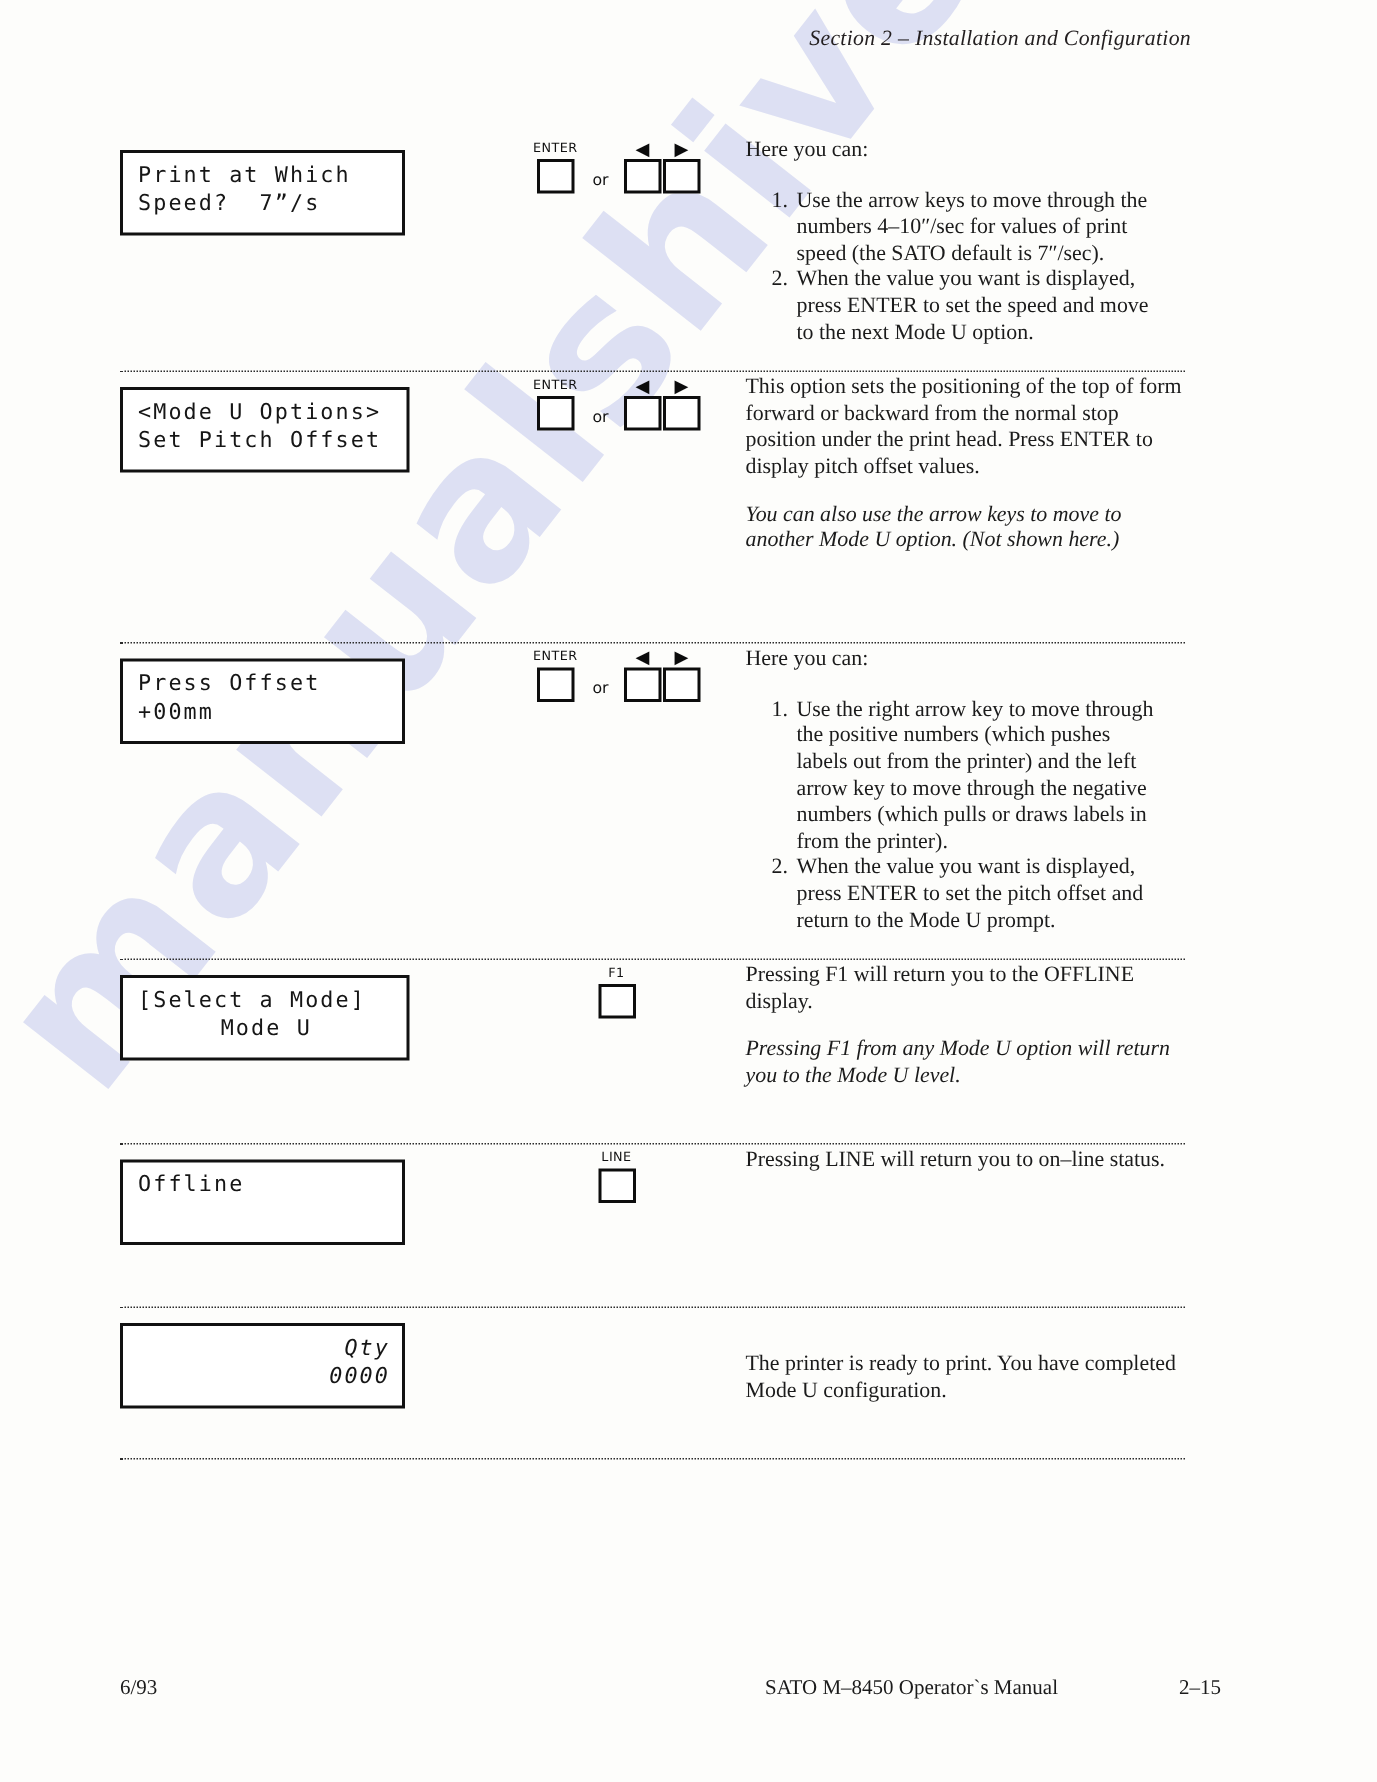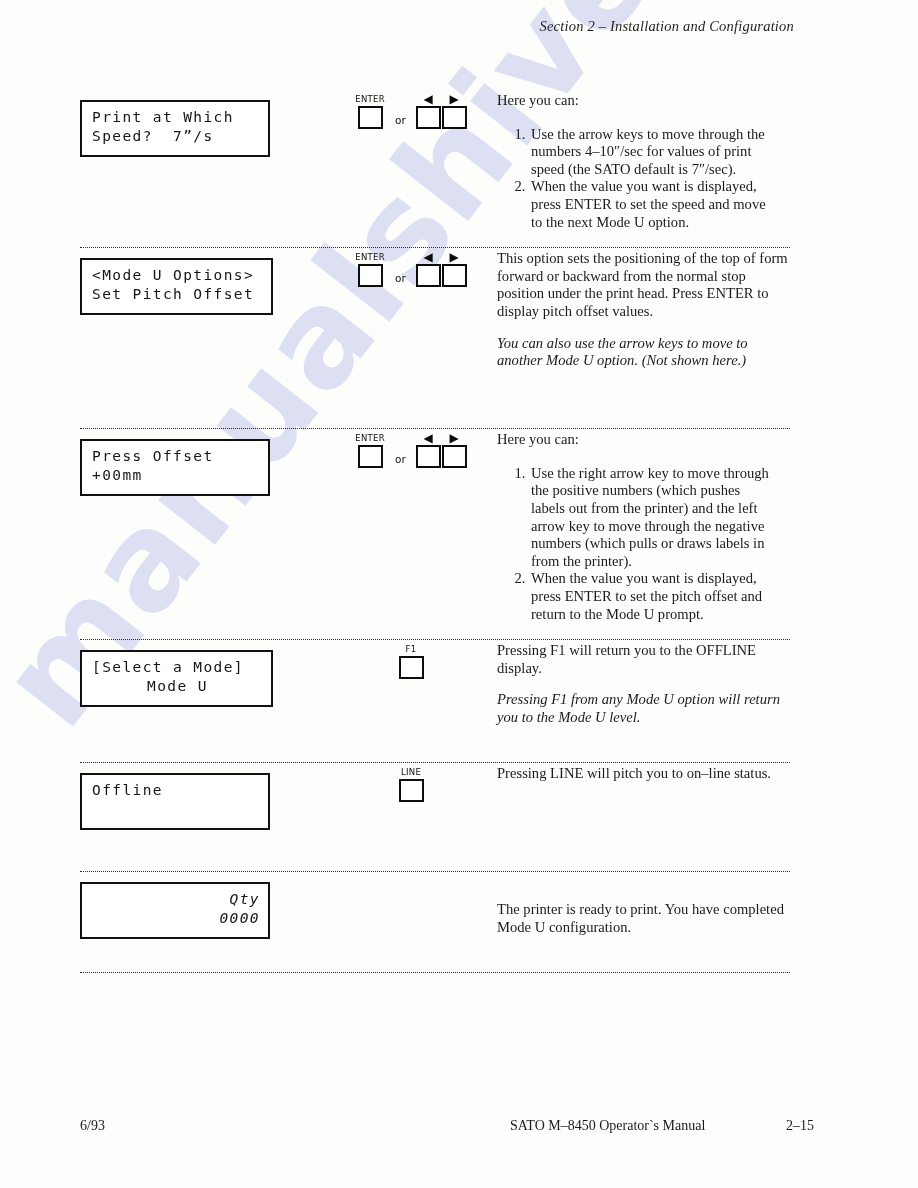--- a/index.html
+++ b/index.html
@@ -370,21 +370,21 @@
         </div>
         <div class="col-key">
           <div class="keygroup">
             <div class="keyunit">
               <div class="keycap-label">LINE</div>
               <div class="keycap"></div>
             </div>
           </div>
         </div>
         <div class="col-comment cmt">
-          <p>Pressing LINE will pitch you to on–line status.</p>
+          <p>Pressing LINE will return you to on–line status.</p>
         </div>
       </div>
       <div class="sep"></div>
 
       <div class="row" style="min-height:100px">
         <div class="col-display">
           <div class="lcd right">
             <div class="ln">Qty</div>
             <div class="ln">0000</div>
           </div>

